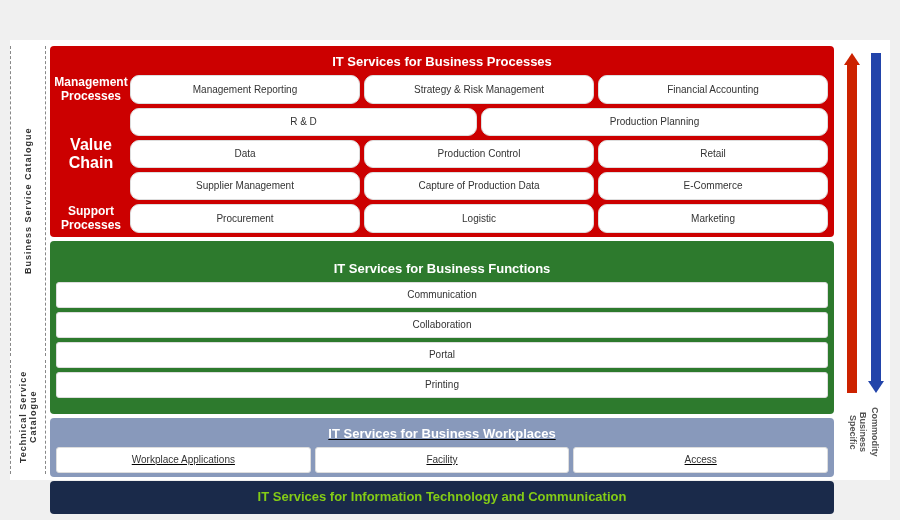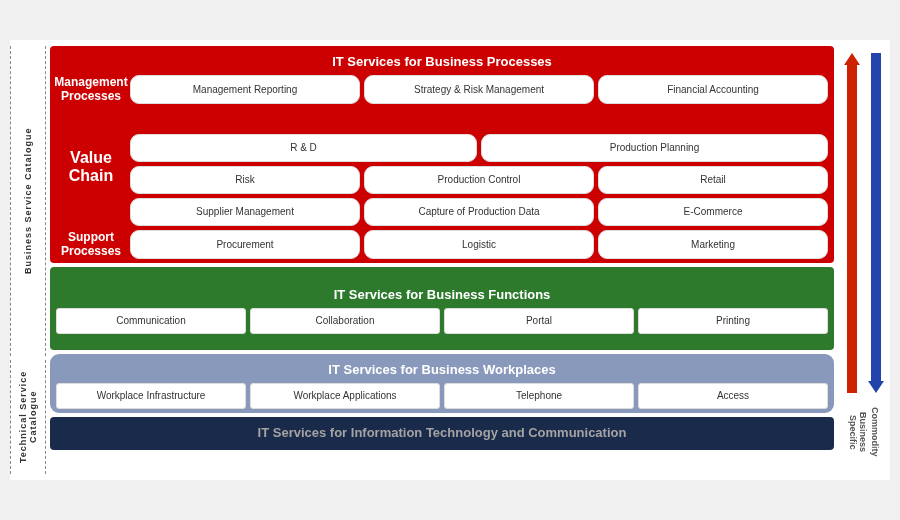--- a/index.html
+++ b/index.html
@@ -86,21 +86,20 @@
       font-size: 10px;
       color: #333;
       padding: 4px 2px;
       min-height: 28px;
     }
     .value-chain-rows {
       display: flex;
       flex-direction: column;
       gap: 4px;
       flex: 1;
-      margin-top: 26px;
     }
     .value-chain-label {
       color: white;
       font-size: 16px;
       font-weight: bold;
       width: 70px;
       min-width: 70px;
       display: flex;
       align-items: center;
       justify-content: center;
@@ -112,21 +111,21 @@
       background: #2d7a2d;
       border-radius: 4px;
       padding: 16px 6px;
       flex: 0 0 auto;
     }
     .green-section .section-title {
       color: white;
     }
     .green-items {
       display: flex;
-      flex-direction: row;
+      flex-direction: column;
       gap: 4px;
       justify-content: flex-end;
     }
     .green-box {
       background: white;
       border: 1px solid #ddd;
       border-radius: 3px;
       flex: 1;
       display: flex;
       align-items: center;
@@ -134,23 +133,24 @@
       text-align: center;
       font-size: 10px;
       color: #333;
       padding: 4px 2px;
       min-height: 26px;
     }
 
     
     .blue-section {
       background: #8899bb;
-      border-radius: 9px;
+      border-radius: 4px;
       padding: 4px 6px;
       flex: 0 0 auto;
+      text-decoration: underline;
     }
     .blue-section .section-title {
       color: white;
     }
     .blue-items {
       display: flex;
       flex-direction: row;
       gap: 4px;
     }
     .blue-box {
@@ -169,21 +169,21 @@
     }
 
     
     .navy-section {
       background: #1a2a4a;
       border-radius: 4px;
       padding: 4px 6px;
       flex: 0 0 auto;
     }
     .navy-section .section-title {
-      color: #a3a3a3;
+      color: #84cc16;
     }
     .navy-items {
       display: flex;
       flex-direction: column;
       gap: 4px;
     }
     .navy-row {
       display: flex;
       flex-direction: row;
       gap: 4px;
@@ -339,21 +339,21 @@
         </div>
 
         <div class="row-group">
           <div class="value-chain-label">Value Chain</div>
           <div class="value-chain-rows">
             <div class="row-items">
               <div class="white-box">R &amp; D</div>
               <div class="white-box">Production Planning</div>
             </div>
             <div class="row-items">
-              <div class="white-box">Risk</div>
+              <div class="white-box">Data</div>
               <div class="white-box">Production Control</div>
               <div class="white-box">Retail</div>
             </div>
             <div class="row-items">
               <div class="white-box">Supplier Management</div>
               <div class="white-box">Capture of Production Data</div>
               <div class="white-box">E-Commerce</div>
             </div>
           </div>
         </div>
@@ -375,23 +375,22 @@
         <div class="green-box">Communication</div>
         <div class="green-box">Collaboration</div>
         <div class="green-box">Portal</div>
         <div class="green-box">Printing</div>
       </div>
     </div>
 
     <div class="blue-section">
       <div class="section-title">IT Services for Business Workplaces</div>
       <div class="blue-items">
-        <div class="blue-box">Workplace Infrastructure</div>
         <div class="blue-box">Workplace Applications</div>
-        <div class="blue-box">Telephone</div>
+        <div class="blue-box">Facility</div>
         <div class="blue-box">Access</div>
       </div>
     </div>
 
     <div class="navy-section">
       <div class="section-title">IT Services  for Information Technology and Communication</div>
     </div>
 
   </div>
 

